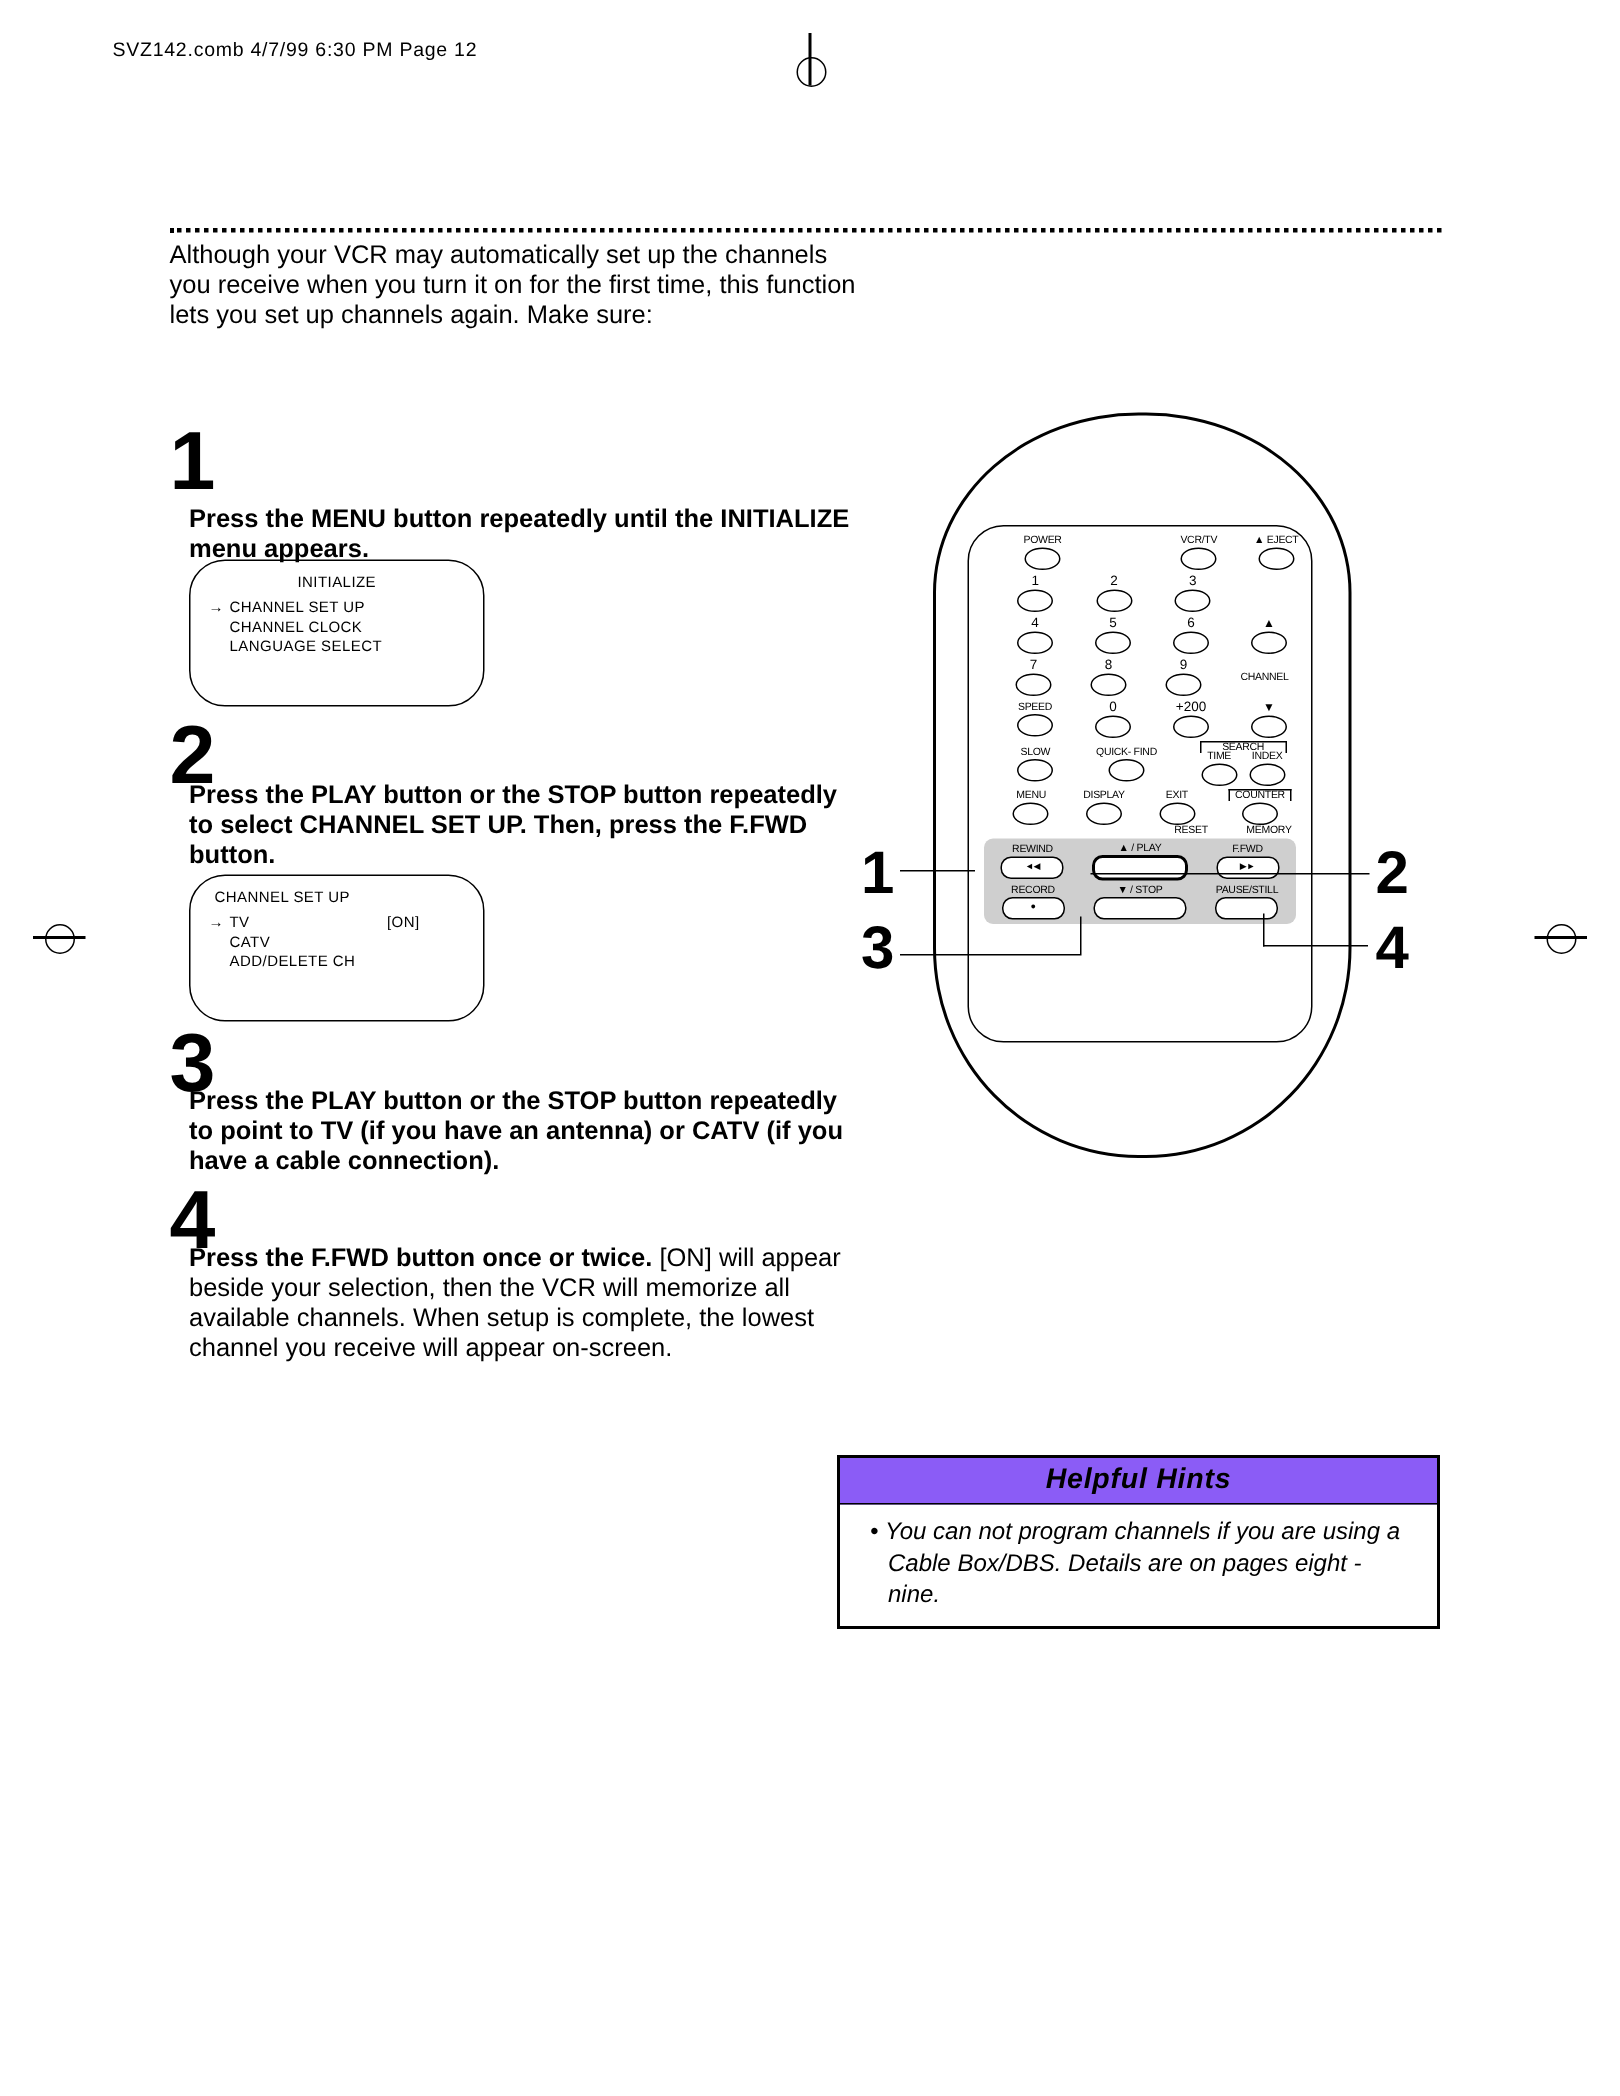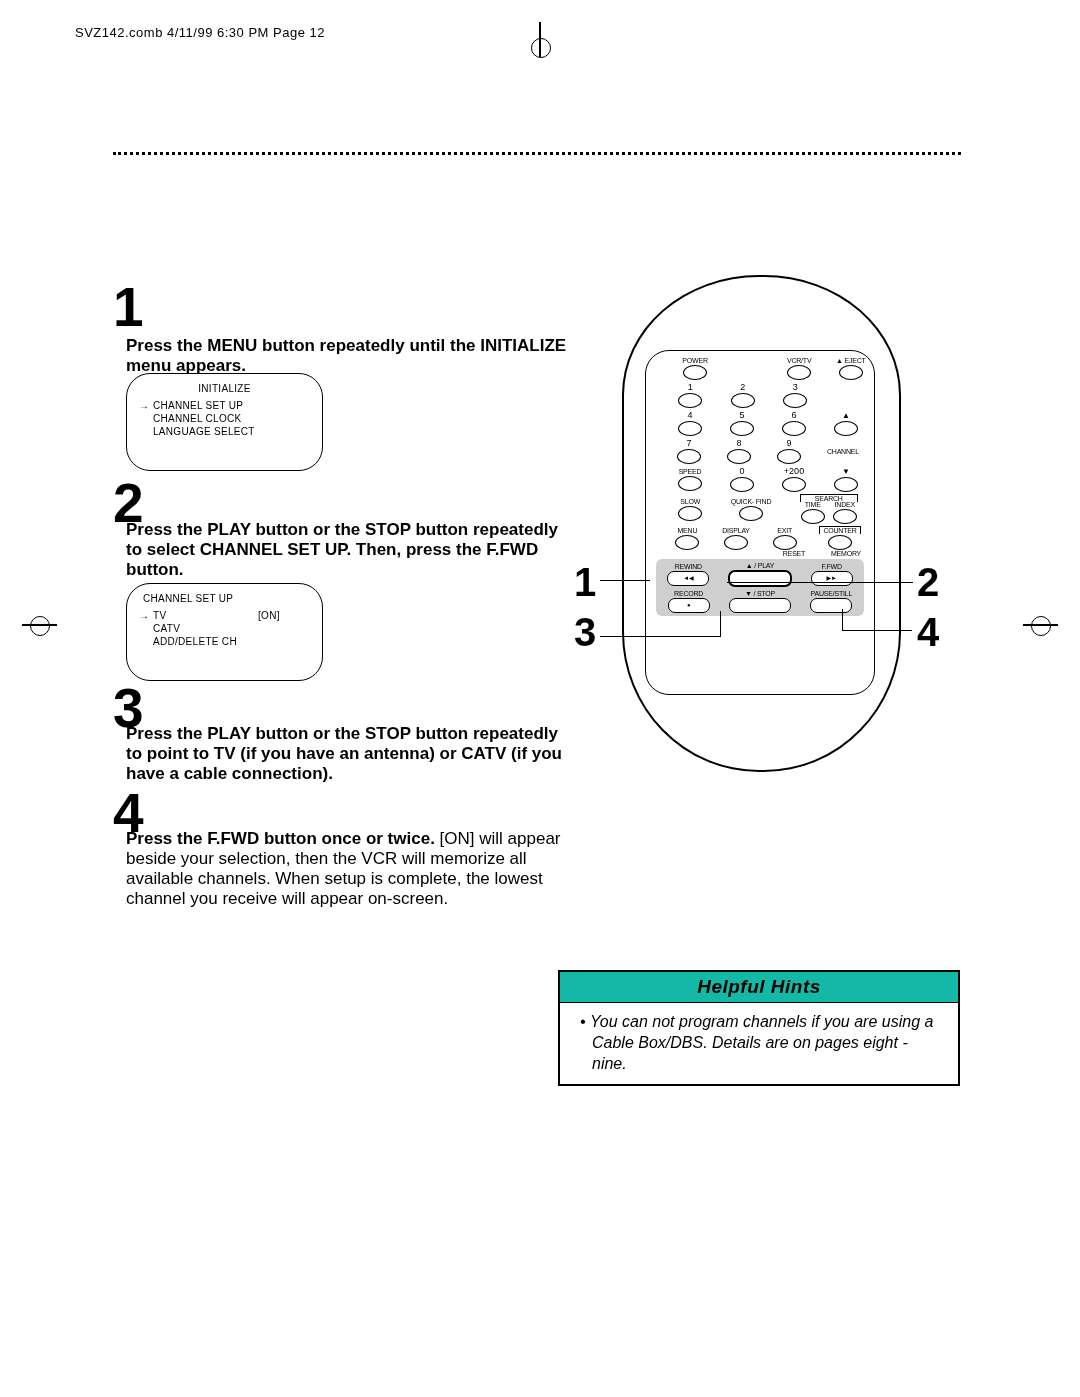--- a/index.html
+++ b/index.html
@@ -155,21 +155,21 @@
   .screen-box .lbl { width: 105px; }
   .hints-box {
     position: absolute;
     top: 970px;
     left: 558px;
     width: 398px;
     border: 2px solid #000;
     font-size: 16px;
   }
   .hints-title {
-    background: #14b8a6;
+    background: #8b5cf6;
     padding: 4px 0;
     text-align: center;
     font-weight: bold;
     font-style: italic;
     font-size: 19px;
     border-bottom: 1px solid #000;
     letter-spacing: 0.5px;
   }
   .hints-body {
     padding: 8px 14px 8px 14px;
@@ -255,29 +255,29 @@
     height: 1px;
   }
   .tri-up::before { content: "▲"; font-size: 8px; }
   .tri-down::before { content: "▼"; font-size: 8px; }
 </style>
 </head>
 <body>
 
 <div class="page">
 
-  <div class="print-header">SVZ142.comb  4/11/99  6:30 PM  Page 12</div>
+  <div class="print-header">SVZ142.comb  4/7/99  6:30 PM  Page 12</div>
   <div class="crop-top"></div>
   <div class="crop-left"></div>
   <div class="crop-right"></div>
 
   <div class="dot-rule"></div>
 
   <div class="intro">
-    <br>
+    <span>Although your VCR may automatically set up the channels you receive when you turn it on for the first time, this function lets you set up channels again. Make sure:</span><br>
   </div>
 
   <div class="big-num step1">1</div>
   <div class="step-text step1-text">Press the MENU button repeatedly until the INITIALIZE menu appears.</div>
   <div class="screen1">
     <div class="screen-box">
       <div class="ttl">INITIALIZE</div>
       <div style="height:4px"></div>
       <div class="row">
           <span class="arrow">→</span>

